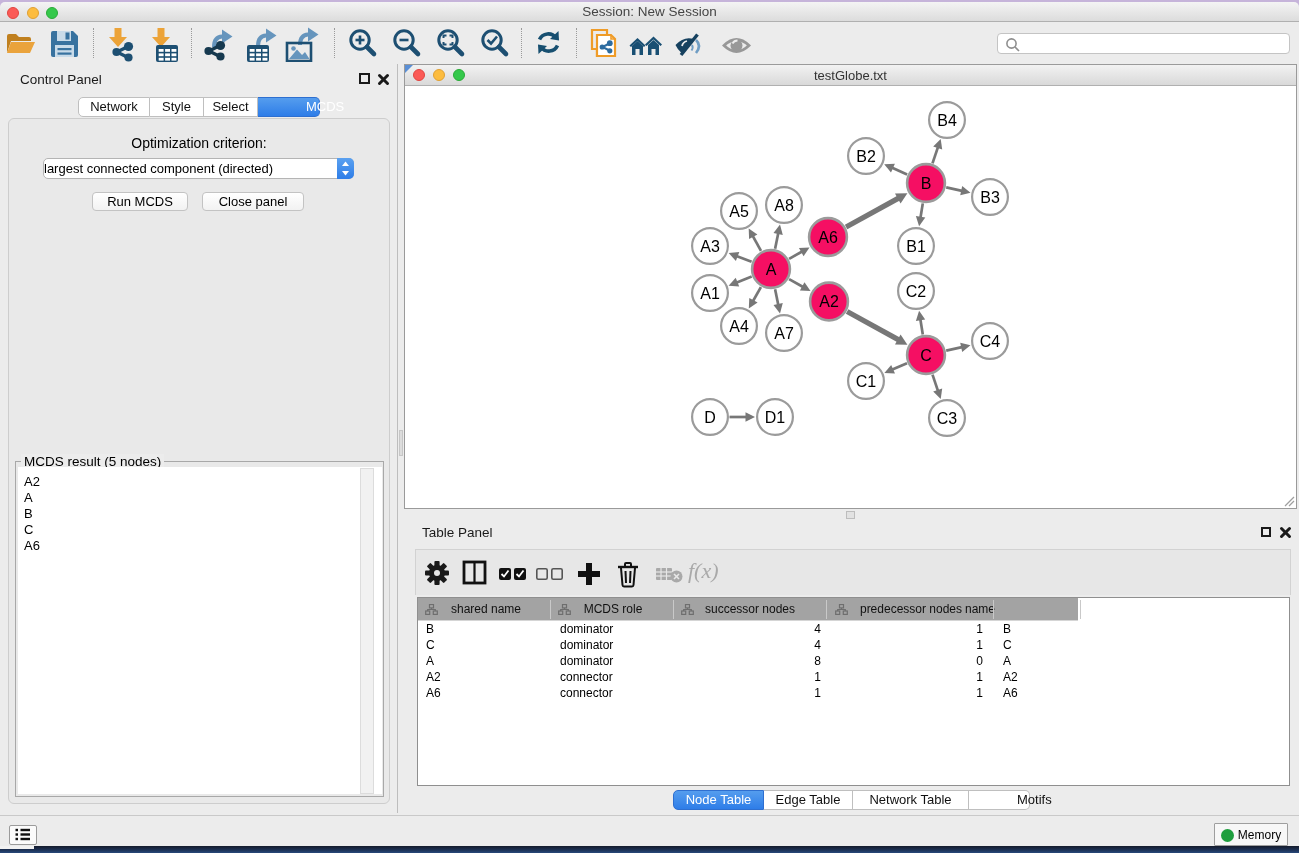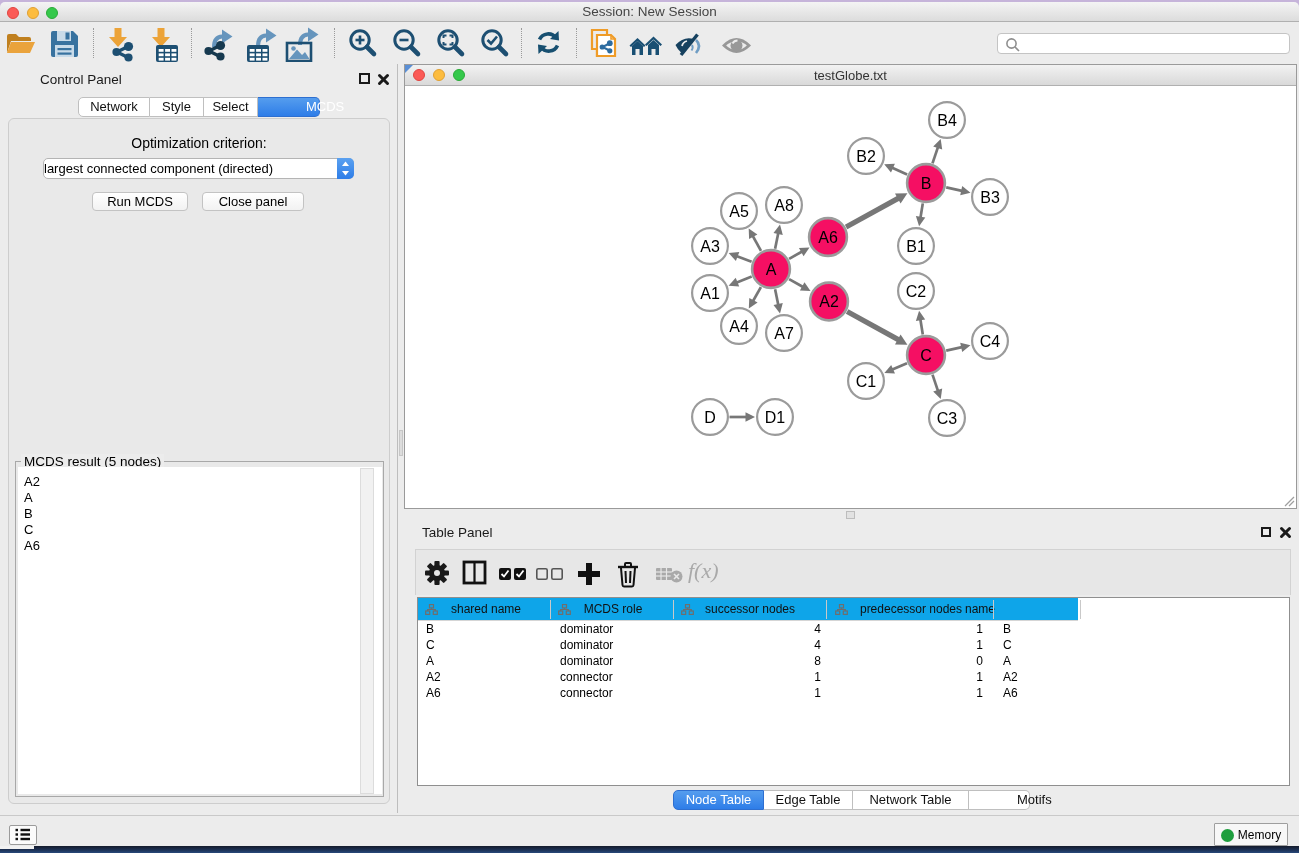--- a/index.html
+++ b/index.html
@@ -203,21 +203,21 @@
 </svg>
 
   <div class="abs" id="searchbox">
     <svg width="16" height="16" style="position:absolute;left:7px;top:3px">
       <circle cx="6.5" cy="6.5" r="4.6" fill="none" stroke="#8e8e8e" stroke-width="1.6"></circle>
       <line x1="10" y1="10" x2="14" y2="14" stroke="#8e8e8e" stroke-width="1.6"></line>
     </svg>
   </div>
 </div>
 <div class="abs" id="ctlpanel">
-  <div class="abs hdr" style="left:40px;top:8px">Control Panel</div>
+  <div class="abs hdr" style="left:20px;top:8px">Control Panel</div>
   <div class="abs" style="left:359px;top:9px;width:11px;height:11px;border:2px solid #1a1a1a"></div>
   <svg width="13" height="13" style="position:absolute;left:377px;top:9px">
     <g stroke="#1a1a1a" stroke-width="3" stroke-linecap="round">
       <line x1="2.5" y1="2.5" x2="10.5" y2="10.5"></line>
         <line x1="10.5" y1="2.5" x2="2.5" y2="10.5"></line>
       </g>
   </svg>
   <div class="tabseg" style="left:78px;top:33px">
     <div style="width:72px">Network</div>
     <div style="width:54px">Style</div>
@@ -414,21 +414,21 @@
   </g>
   <circle cx="21.5" cy="12.5" r="6" fill="#a9a9a9"></circle>
   <g stroke="#e7e7e7" stroke-width="1.6">
     <line x1="19" y1="10" x2="24" y2="15"></line>
           <line x1="24" y1="10" x2="19" y2="15"></line>
   </g>
 </svg>
 <div style="position:absolute;left:272px;top:8px;font-family:'Liberation Serif',serif;font-style:italic;font-size:22px;color:#a9a9a9">f(x)</div>
 </div>
   <div class="abs" style="left:13px;top:77px;width:873px;height:189px;background:#fff;border:1px solid #8f8f8f">
-    <div style="position:absolute;left:0;top:0;width:660px;height:23px;background:#0ea5e9;border-bottom:1px solid #d5d5d5;font-size:12px;color:#111">
+    <div style="position:absolute;left:0;top:0;width:660px;height:23px;background:#a3a3a3;border-bottom:1px solid #d5d5d5;font-size:12px;color:#111">
       <svg width="13" height="11" style="position:absolute;left:7px;top:6px">
           <g fill="none" stroke="#6e6e6e" stroke-width="1.2">
             <rect x="4.5" y="0.5" width="4" height="3.4"></rect>
             <rect x="0.7" y="7" width="4" height="3.4"></rect>
             <rect x="8.3" y="7" width="4" height="3.4"></rect>
             <path d="M6.5 4 L6.5 5.5 M2.7 7 L2.7 5.5 L10.3 5.5 L10.3 7"></path>
           </g>
         </svg>
       <div style="position:absolute;left:-2px;top:4px;width:140px;text-align:center">shared name</div>
       <svg width="13" height="11" style="position:absolute;left:140px;top:6px">

